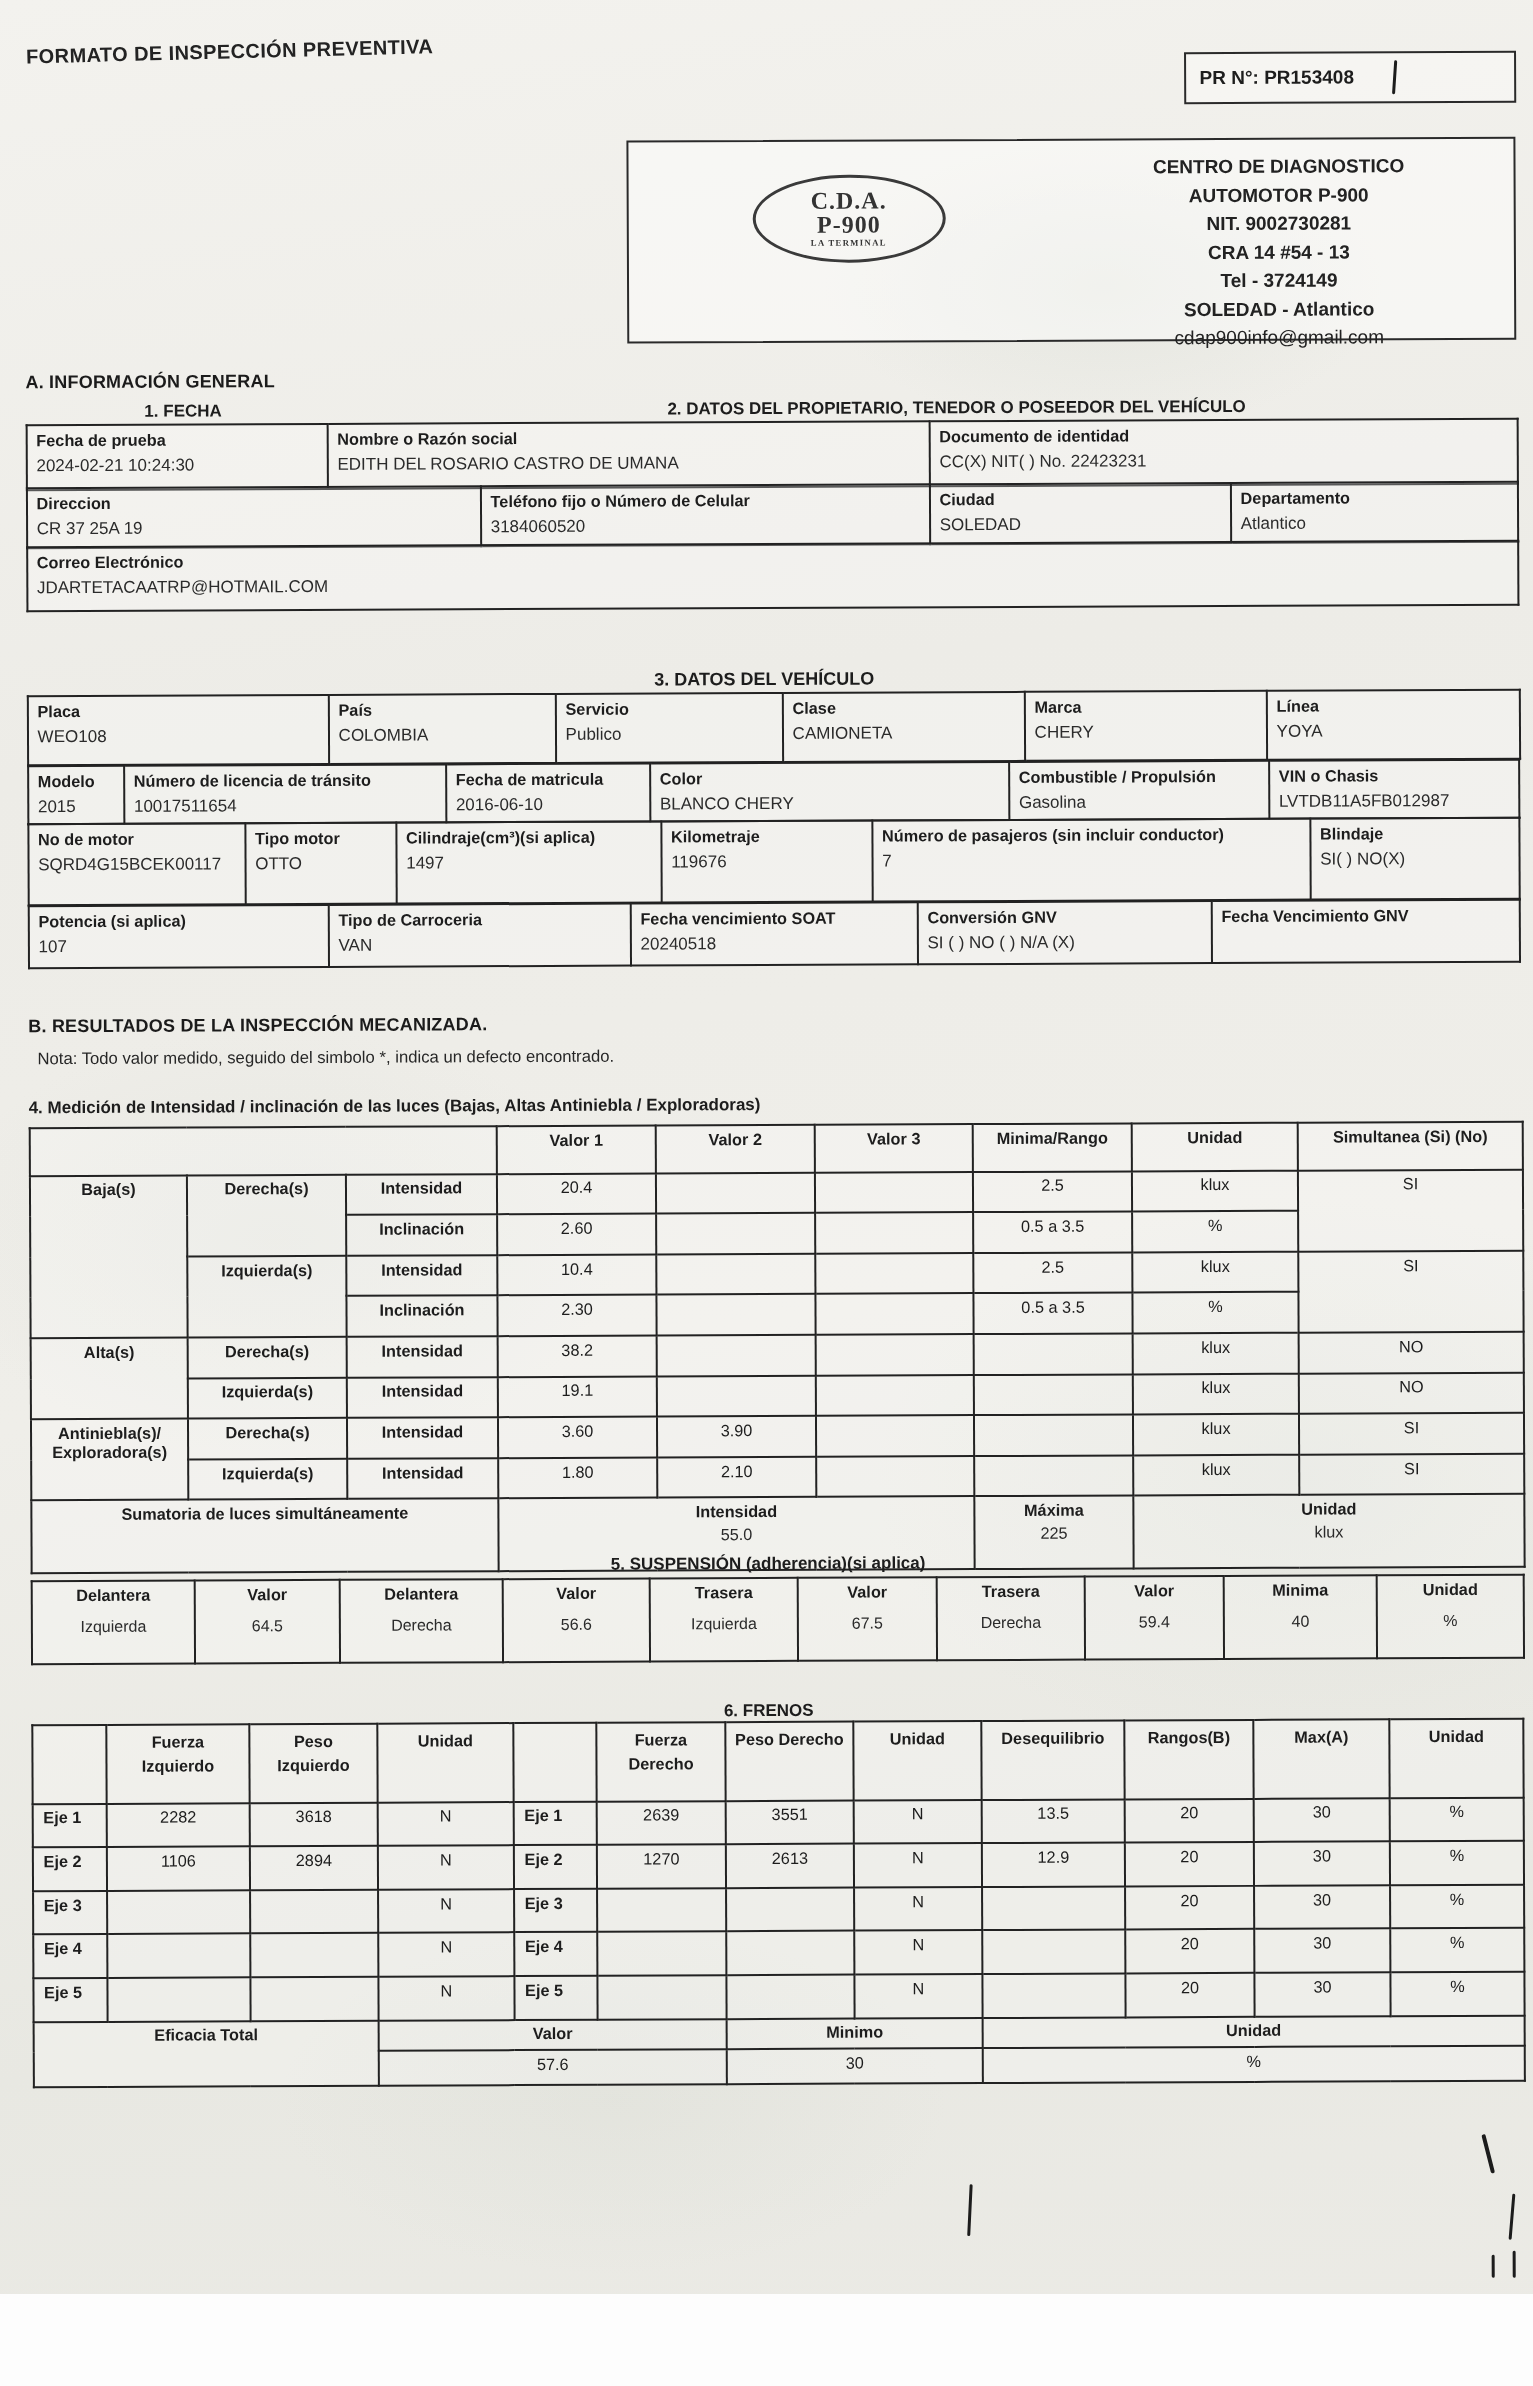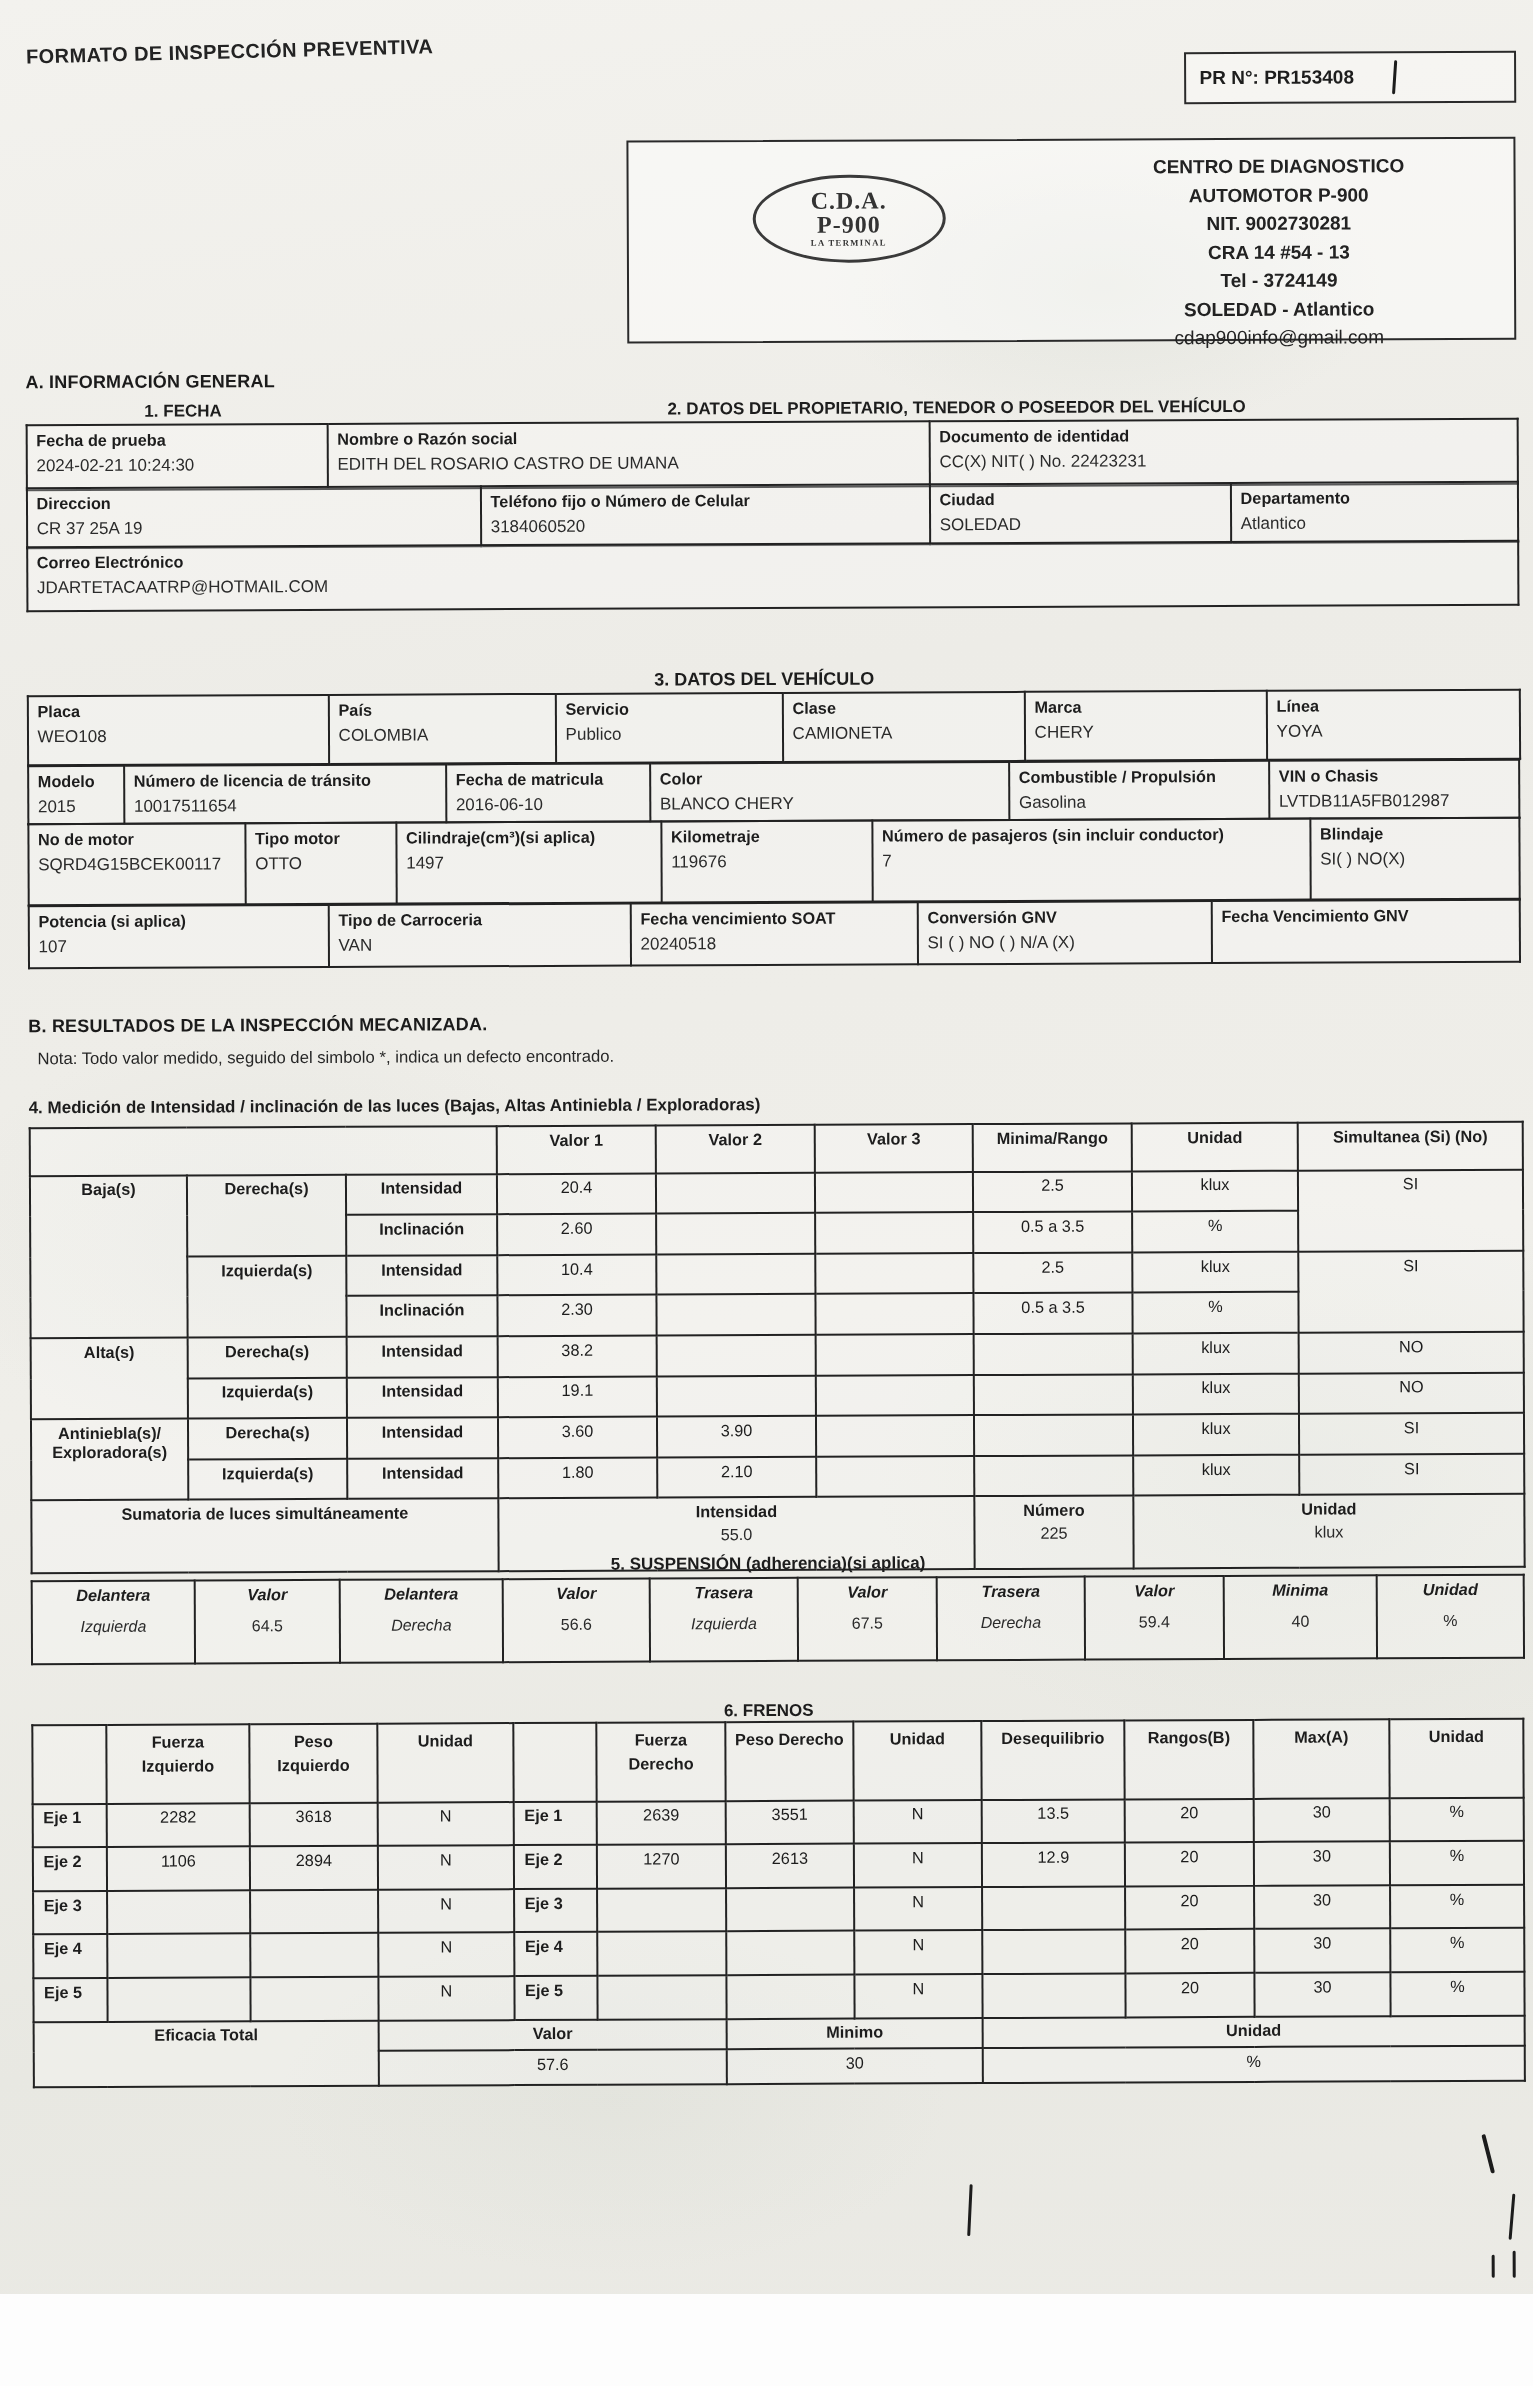--- a/index.html
+++ b/index.html
@@ -65,21 +65,21 @@
   .luces td.blank-hd { background:rgba(255,255,255,.25); }
   .stack .s1 { font-weight:bold; }
   .stack .s2 { font-weight:normal; margin-top:3.8px; color:#2b2b2b; }
   .luces tr.sum td { height:63px; }
 
   .susp-title { position:absolute; top:1554px; left:0; width:1533px; text-align:center; font-weight:bold; font-size:17px; }
   .susp { top:1577px; }
   .susp td { border:none; border-top:2.9px solid #222; border-bottom:2.9px solid #222; height:73px; vertical-align:middle; text-align:center; padding:3.8px 5.7px; background:rgba(255,255,255,.25); }
   .susp td.gstart { border-left:2.9px solid #222; }
   .susp td.gend { border-right:2.9px solid #222; }
-  .susp .s1 { font-weight:bold; font-size:16.3px;font-style:italic; }
+  .susp .s1 { font-weight:bold; font-size:16.3px; }
   .susp .s2 { font-weight:normal; font-size:16px; margin-top:13.4px; color:#2b2b2b; }
   .susp td.vcell .s1 { font-weight:bold; }
 
   .frenos-title { position:absolute; top:1701px; left:0; width:1533px; text-align:center; font-weight:bold; font-size:17px; }
   .frenos { top:1721px; }
   .frenos td { text-align:center; vertical-align:middle; font-size:16.3px; padding:1.9px 4.8px; }
   .frenos td.hd { font-weight:bold; height:69px; line-height:1.5; }
   .frenos tr.dr td { height:34px; }
   .frenos td.eje { font-weight:bold; text-align:left; padding-left:9.6px; }
   .frenos td.ft-lab { font-weight:bold; height:21px; }
@@ -450,21 +450,21 @@
         <td>klux</td>
         <td>SI</td>
       </tr>
       <tr class="sum">
         <td class="lab" colspan="3">Sumatoria de luces simultáneamente</td>
         <td colspan="3" class="stack">
           <div class="s1">Intensidad</div>
           <div class="s2">55.0</div>
         </td>
         <td class="stack">
-          <div class="s1">Número</div>
+          <div class="s1">Máxima</div>
           <div class="s2">225</div>
         </td>
         <td colspan="2" class="stack">
           <div class="s1">Unidad</div>
           <div class="s2">klux</div>
         </td>
       </tr>
     </tbody>
       </table>
 

